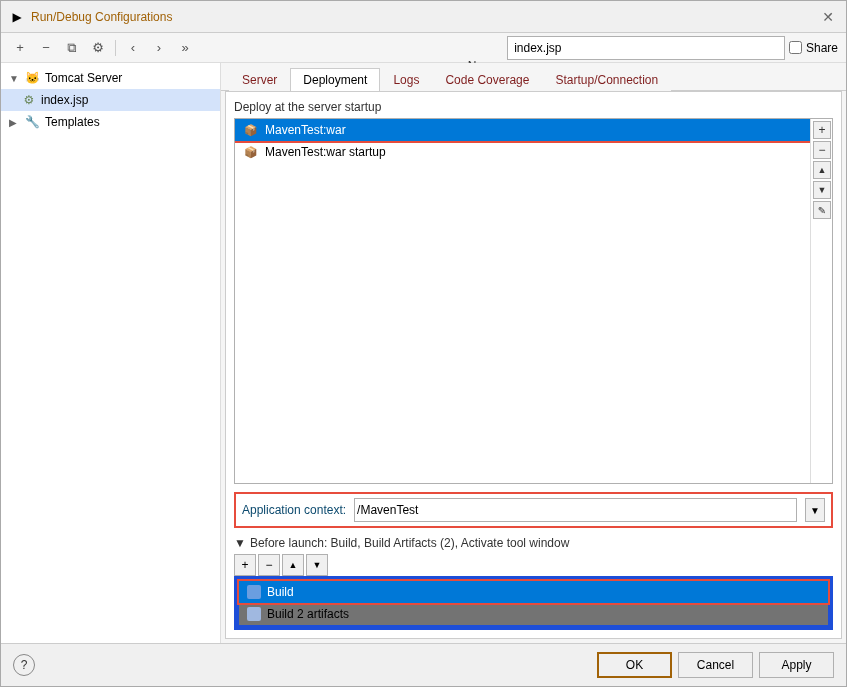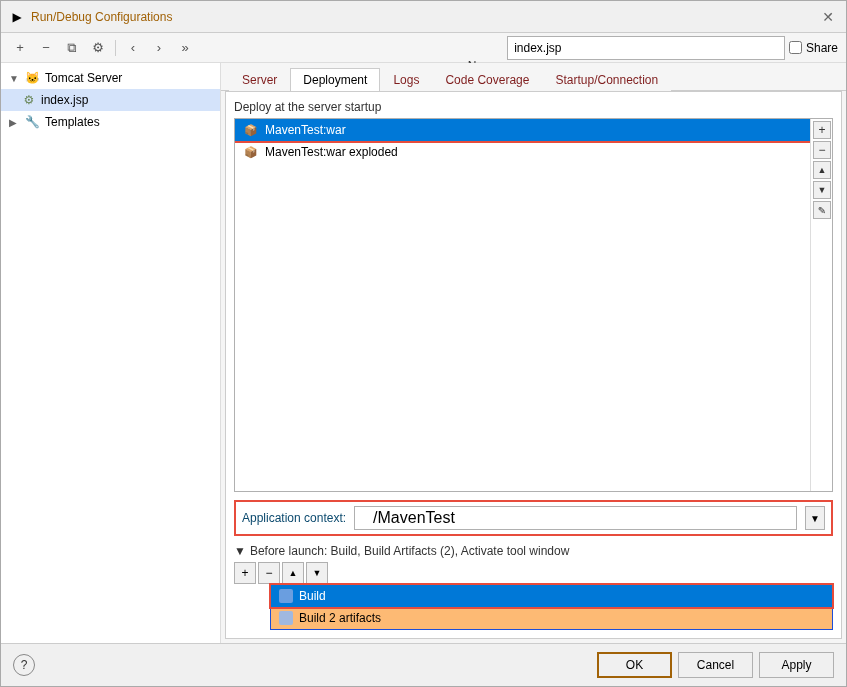--- a/index.html
+++ b/index.html
@@ -242,22 +242,22 @@
     }
     .app-context-label {
       font-size: 12px;
       color: #0c4a6e;
       white-space: nowrap;
     }
     .app-context-input {
       flex: 1;
       height: 24px;
       border: 1px solid #b0b0b0;
-      padding: 2px 18px;
-      font-size: 16px;
+      padding: 2px 2px;
+      font-size: 12px;
       background: #fff;
       outline: none;
     }
     .app-context-dropdown {
       width: 20px;
       height: 24px;
       border: 1px solid #b0b0b0;
       background: #f0f0f0;
       display: flex;
       align-items: center;
@@ -271,23 +271,22 @@
     .before-launch-header {
       display: flex;
       align-items: center;
       gap: 4px;
       font-size: 12px;
       color: #333;
       cursor: pointer;
       margin-bottom: 4px;
     }
     .before-launch-list {
-      border: 1px solid #1d4ed8;
-      background: #fdba74;
-      margin-left: 36px;
+      border: 5px solid #1d4ed8;
+      background: #737373;
     }
     .before-launch-item {
       display: flex;
       align-items: center;
       height: 22px;
       padding: 0 8px;
       gap: 6px;
       font-size: 12px;
       cursor: pointer;
     }
@@ -421,21 +420,21 @@
           <div class="deploy-label">Deploy at the server startup</div>
 
           <div class="deploy-list-container">
             <div class="deploy-list">
               <div class="deploy-item selected highlighted-border">
                 <span class="war-icon" style="color:#fff;">📦</span>
                 <span>MavenTest:war</span>
               </div>
               <div class="deploy-item">
                 <span class="war-icon" style="color:#6a9ee0;">📦</span>
-                <span>MavenTest:war exploded</span>
+                <span>MavenTest:war startup</span>
               </div>
             </div>
             <div class="list-sidebar-btns">
               <div class="list-side-btn">+</div>
               <div class="list-side-btn">−</div>
               <div class="list-side-btn" style="font-size:9px;">▲</div>
               <div class="list-side-btn" style="font-size:9px;">▼</div>
               <div class="list-side-btn" style="font-size:10px;">✎</div>
             </div>
           </div>

